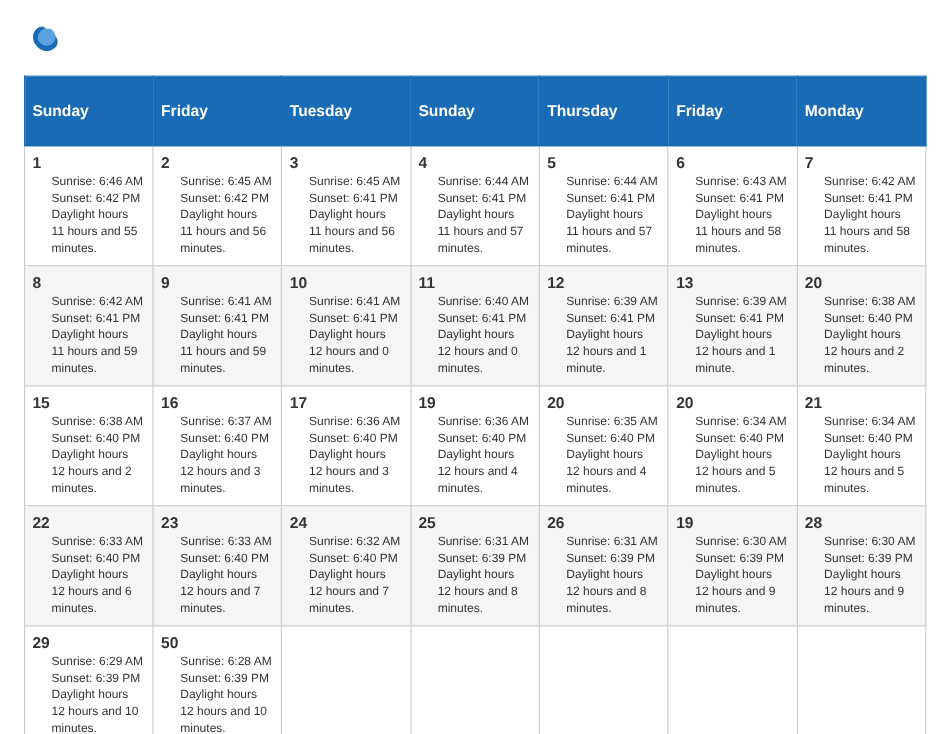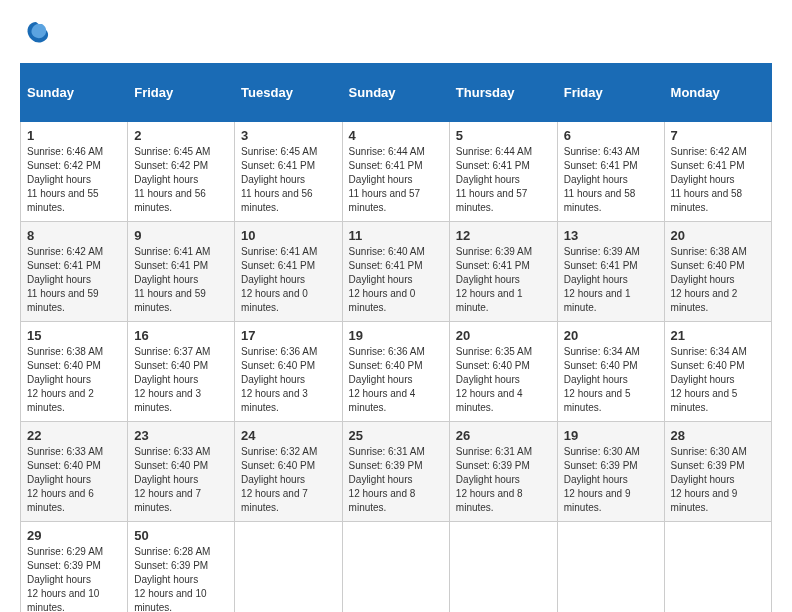--- a/index.html
+++ b/index.html
@@ -76,20 +76,21 @@
     .day-number {
       font-size: 13px;
       font-weight: bold;
       display: block;
       margin-bottom: 2px;
     }
     .day-info {
       font-size: 10px;
       line-height: 1.4;
       color: #333;
+      margin-left: 16px;
     }
     .empty-cell {
       background: #fff !important;
     }
   </style>
 </head>
 <body>
 
 <div class="header">
   <div class="logo">

